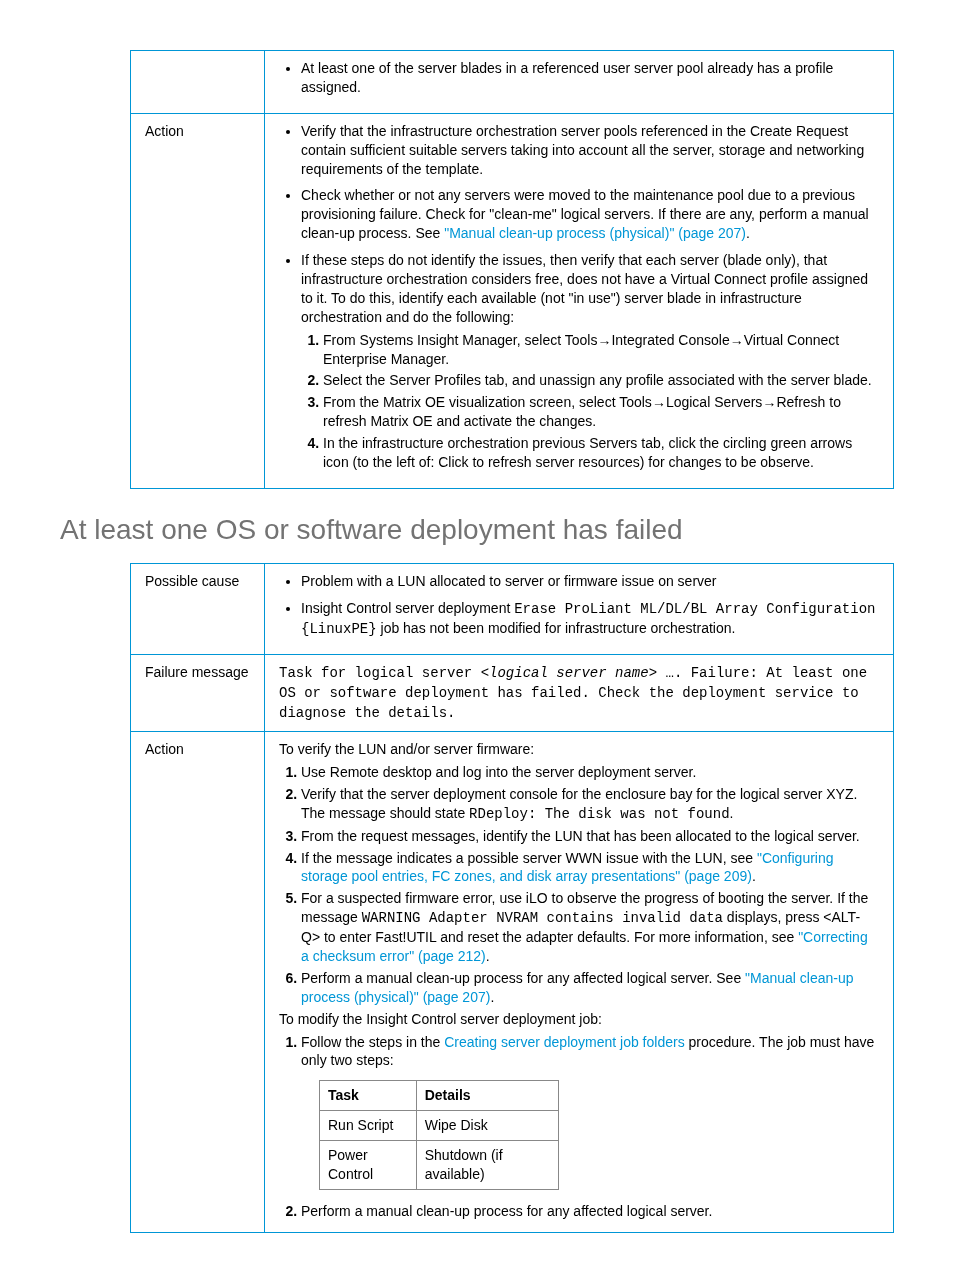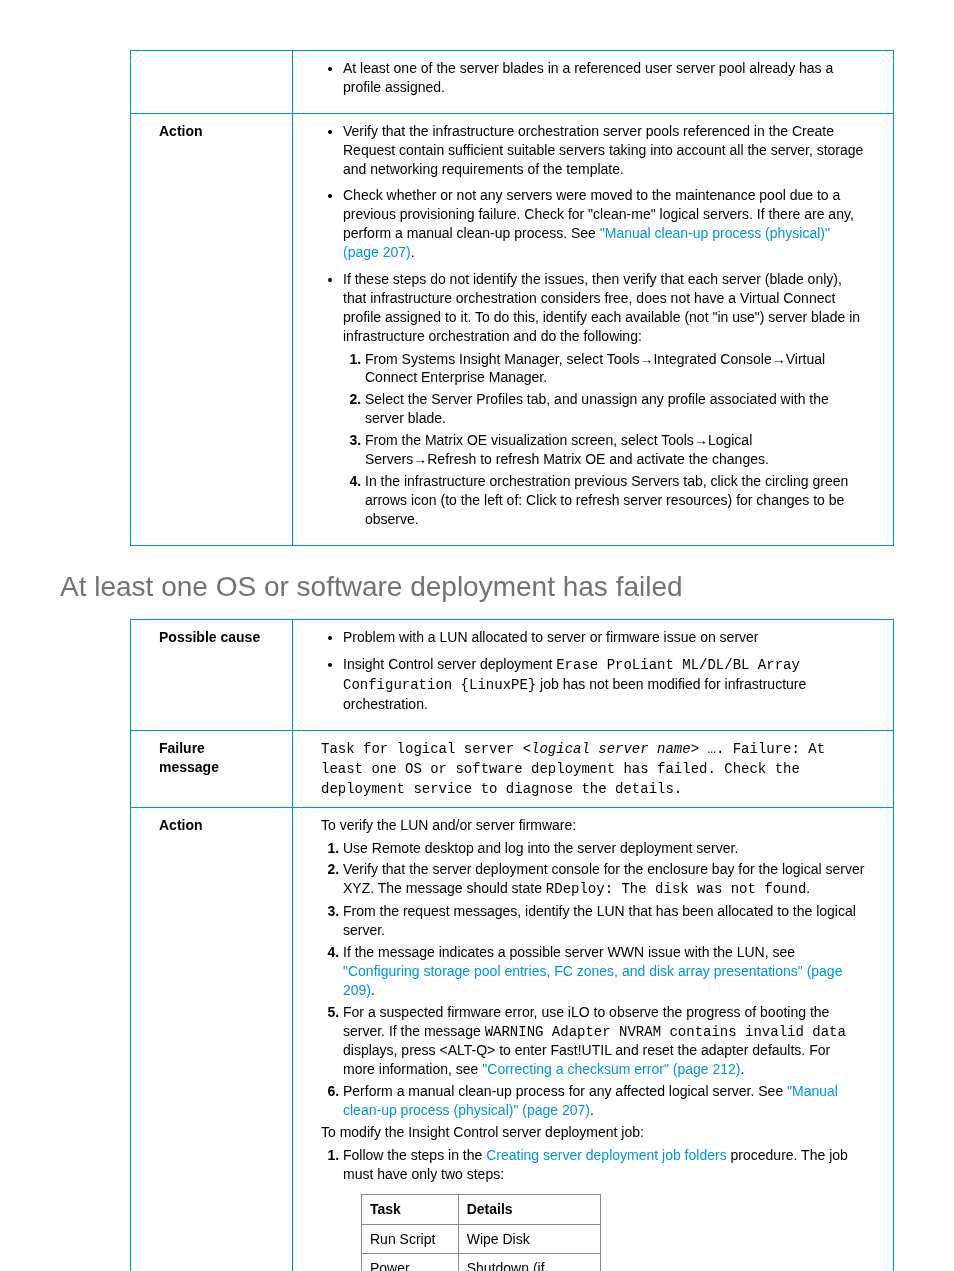--- a/index.html
+++ b/index.html
@@ -12,25 +12,25 @@
   }
   .trouble-table {
     border-collapse: collapse;
     width: 100%;
     margin-left: 70px;
     width: calc(100% - 70px);
   }
   .trouble-table td {
     border: 1px solid #0096d6;
     vertical-align: top;
-    padding: 8px 28px;
+    padding: 8px 14px;
   }
   .trouble-table td.label-cell {
     width: 105px;
-    font-weight: bold;
+    font-weight: normal;
     margin-top: 40px;
   }
   ul.bullets {
     list-style: disc;
     margin: 0;
     padding-left: 22px;
   }
   ul.bullets > li {
     margin-bottom: 8px;
   }

